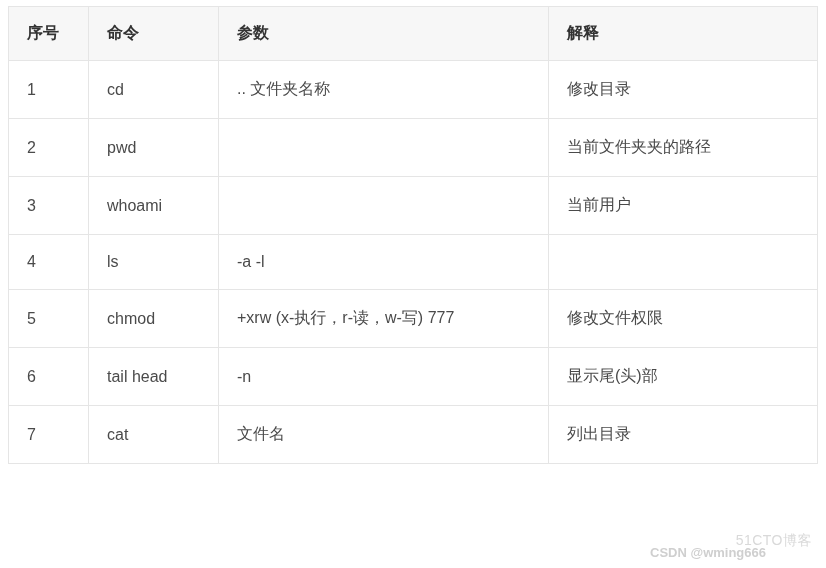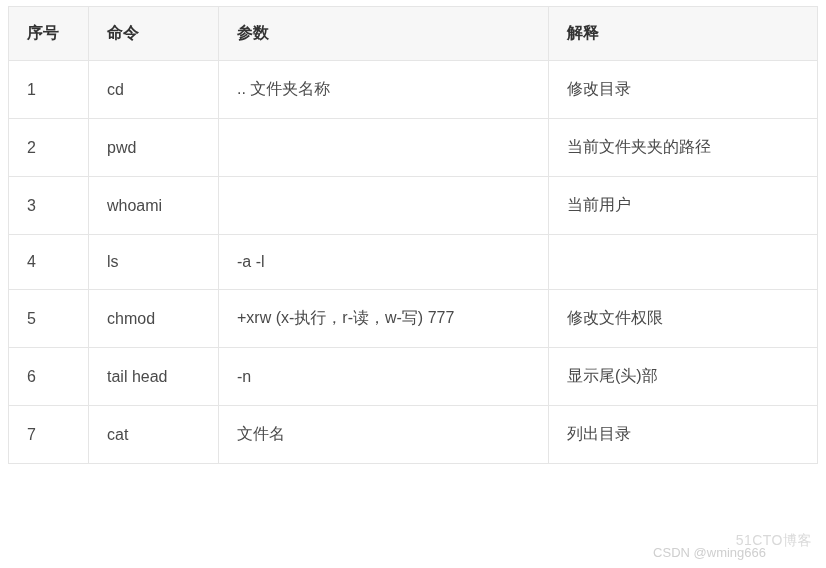--- a/index.html
+++ b/index.html
@@ -52,20 +52,21 @@
     user-select: none;
   }
   .watermark2 {
     position: absolute;
     right: 60px;
     bottom: 8px;
     color: #cfcfcf;
     font-size: 13px;
     pointer-events: none;
     user-select: none;
+    font-weight: bold;
   }
 </style>
 </head>
 <body>
 
 <div class="wrap">
   <table>
     <colgroup>
       <col class="col-num">
         <col class="col-cmd">

